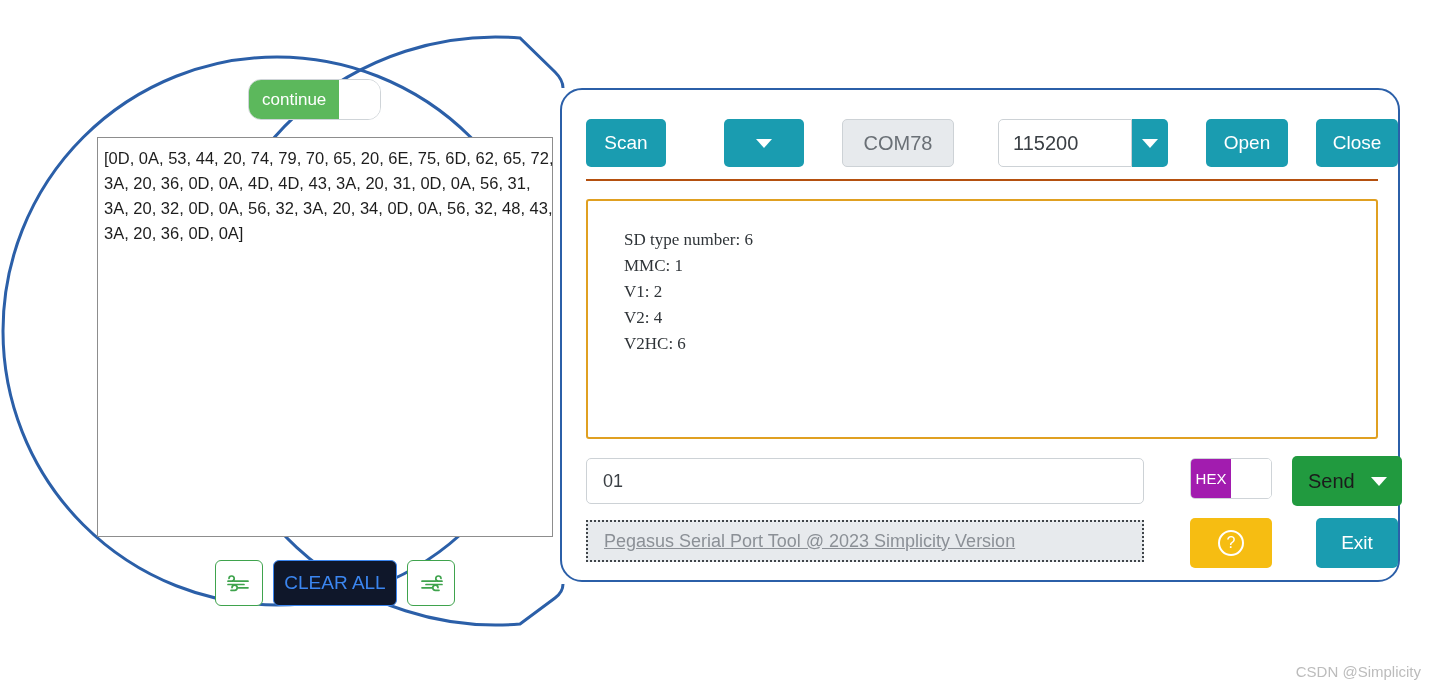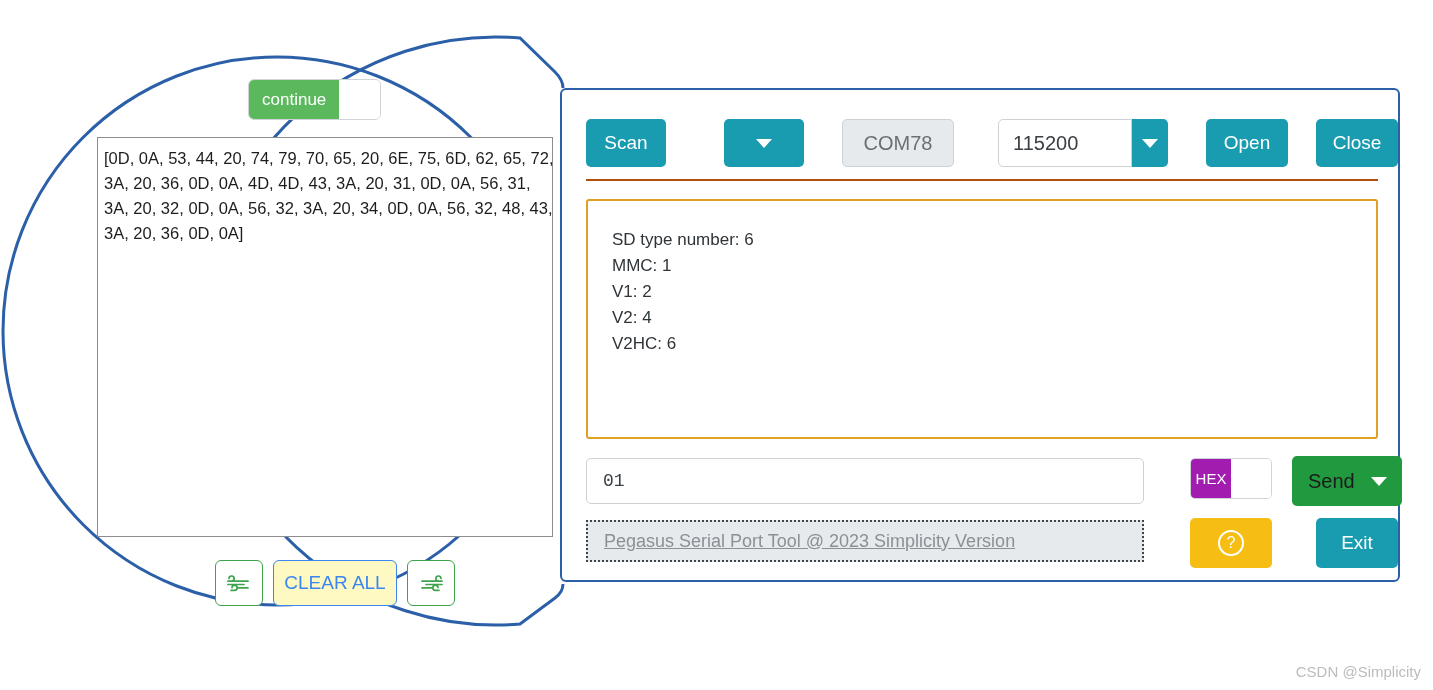--- a/index.html
+++ b/index.html
@@ -26,21 +26,21 @@
   }
 
   
   #app-panel {
     position: absolute;
     left: 560px;
     top: 88px;
     width: 840px;
     height: 494px;
     border: 2px solid #2b5fa8;
-    border-radius: 6px;
+    border-radius: 22px;
     background: #ffffff;
     box-sizing: border-box;
     z-index: 3;
   }
 
   
   .toolbar {
     position: absolute;
     left: 24px;
     top: 29px;
@@ -131,45 +131,46 @@
   .console {
     position: absolute;
     left: 24px;
     top: 109px;
     width: 792px;
     height: 240px;
     border: 2px solid #e0a021;
     border-radius: 3px;
     background: #ffffff;
     box-sizing: border-box;
-    padding: 26px 0 0 24px;
+    padding: 26px 0 0 36px;
     font-size: 17px;
     color: #2f3438;
     line-height: 26px;
     overflow: hidden;
+    font-family: Liberation Serif, serif;
   }
   .console-line { white-space: pre; }
 
   
   .send-row {
     position: absolute;
     left: 24px;
     top: 368px;
     width: 792px;
     height: 46px;
   }
   .send-input {
     position: absolute; left: 0; top: 0;
     width: 558px; height: 46px;
     border: 1px solid #cdd2d6;
     border-radius: 5px;
     background: #ffffff;
     font-size: 18px;
     color: #3a3f44;
-    font-family: Liberation Mono, monospace;
+    font-family: Liberation Sans, sans-serif;
     padding-left: 16px;
     box-sizing: border-box;
     outline: none;
   }
   .hex-toggle {
     position: absolute; left: 604px; top: 0;
     width: 82px; height: 41px;
     border: 1px solid #cfd4d8;
     border-radius: 5px;
     background: #ffffff;
@@ -250,21 +251,21 @@
   }
 
   
   #zoom-content { position: absolute; left: 0; top: 0; z-index: 6; }
 
   .continue-toggle {
     position: absolute;
     left: 248px; top: 79px;
     width: 133px; height: 41px;
     border: 1px solid #cfd4d8;
-    border-radius: 6px;
+    border-radius: 13px;
     background: #ffffff;
     overflow: hidden;
     display: flex;
     cursor: pointer;
     box-sizing: border-box;
   }
   .continue-on {
     width: 69%; height: 100%;
     background: #5cb85c;
     color: #ffffff;
@@ -303,21 +304,21 @@
     cursor: pointer;
     box-sizing: border-box;
   }
   .icon-btn.left-one { left: 0; }
   .icon-btn.right-one { left: 192px; }
   .clear-btn {
     position: absolute; left: 58px; top: 0;
     width: 124px; height: 46px;
     border: 1px solid #3b86f0;
     border-radius: 6px;
-    background: #fef9c3;
+    background: #0f172a;
     color: #3b86f0;
     font-size: 19px;
     display: flex; align-items: center; justify-content: center;
     cursor: pointer;
     box-sizing: border-box;
   }
 
   
   .watermark {
     position: absolute;

